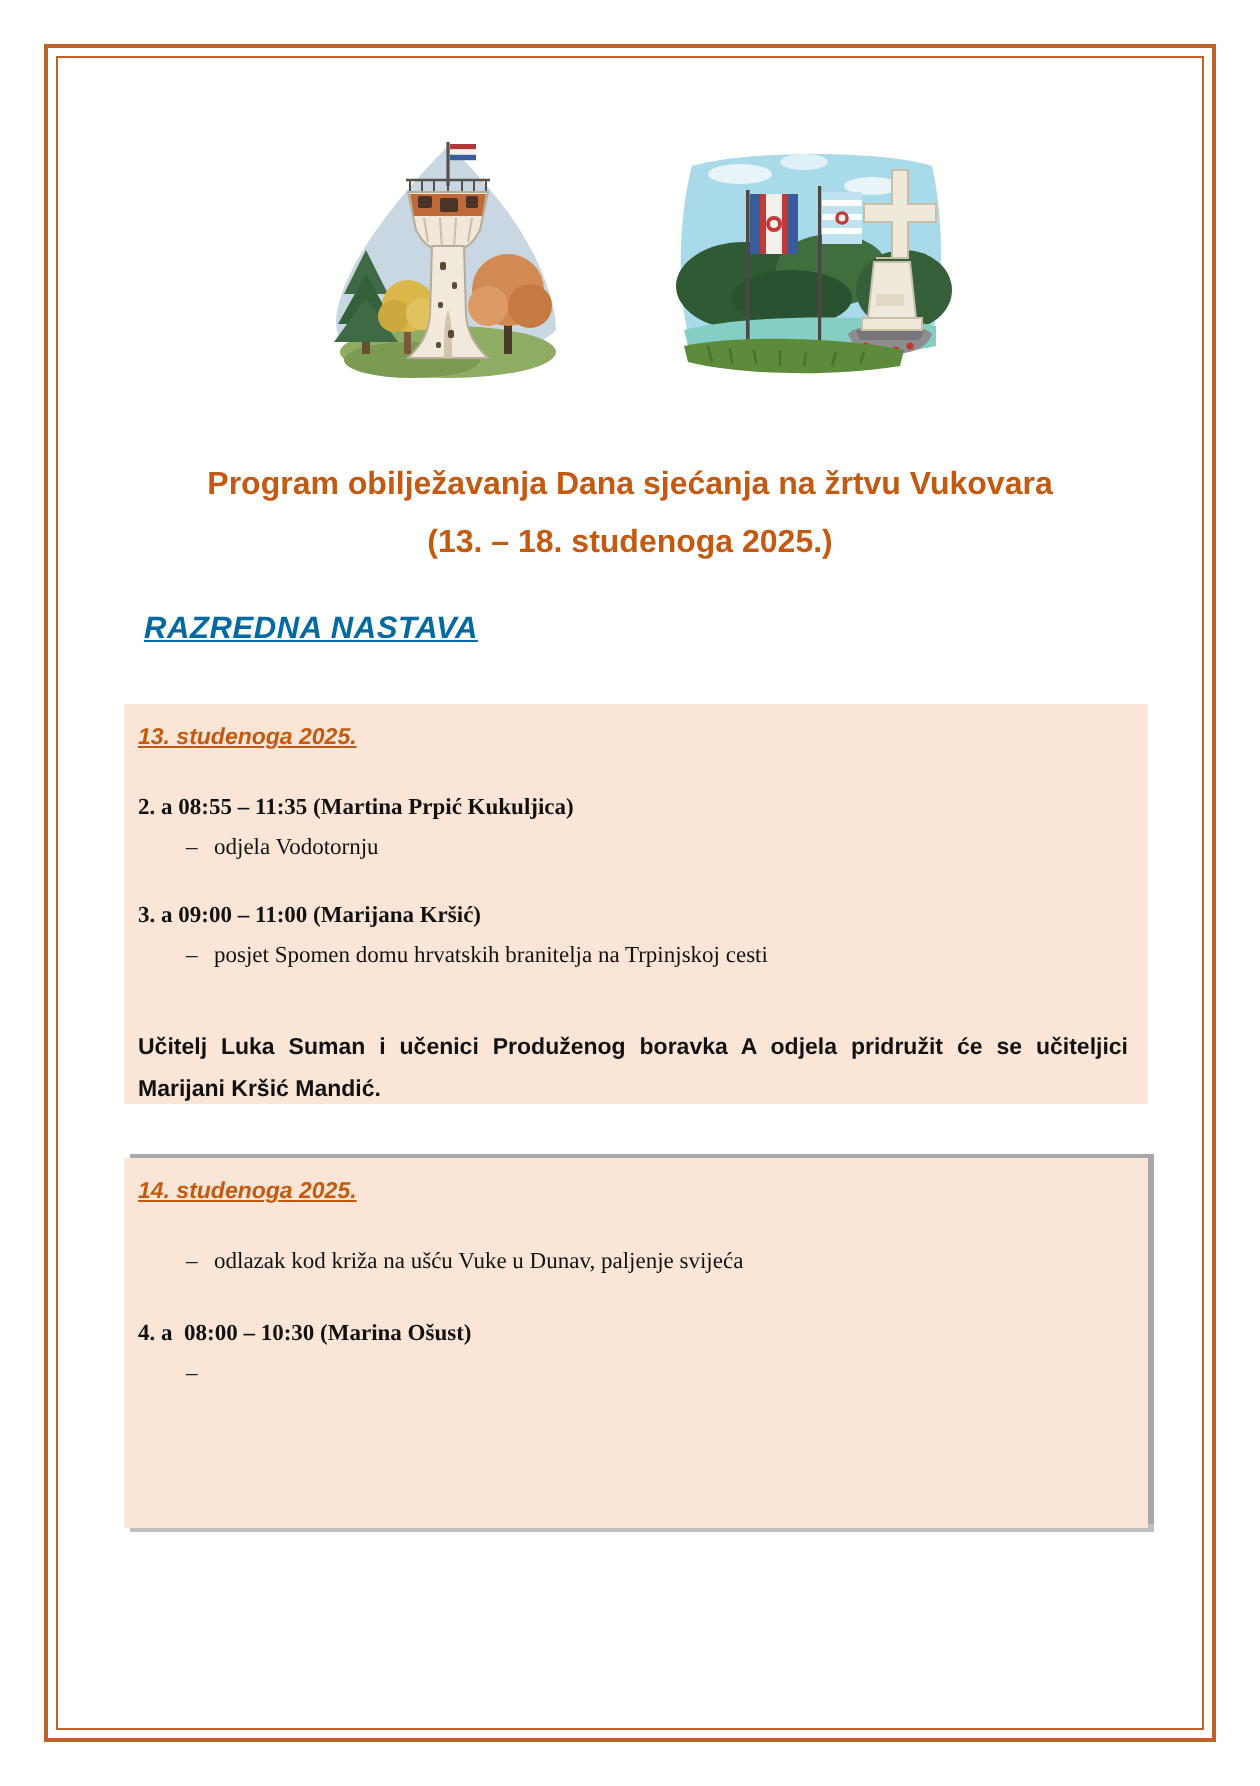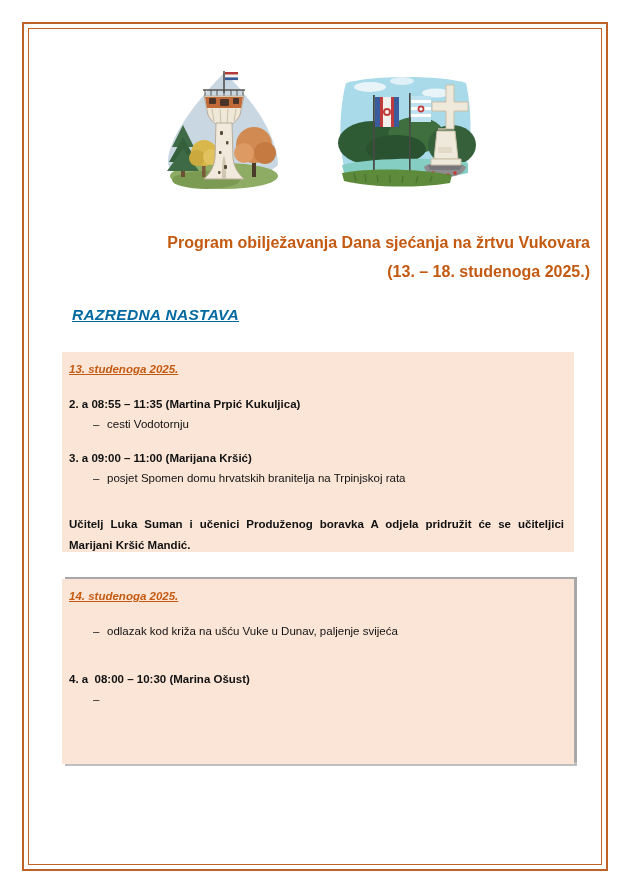--- a/index.html
+++ b/index.html
@@ -15,21 +15,21 @@
   .border-inner{
     position:absolute;left:28px;top:28px;right:28px;bottom:28px;
     border:1px solid #BE6227;pointer-events:none;
   }
   .illustrations{
     position:absolute;top:62px;left:0;width:630px;height:142px;
     display:flex;justify-content:center;align-items:center;gap:38px;
   }
   .title-block{
     position:absolute;top:228px;left:40px;width:550px;
-    text-align:right;color:#C45A11;font-weight:bold;
+    text-align:center;color:#C45A11;font-weight:bold;
     font-size:16px;line-height:29px;
   }
   .section-heading{
     position:absolute;top:306px;left:72px;
     color:#0369a1;font-weight:bold;font-style:italic;
     font-size:15.5px;text-decoration:underline;letter-spacing:.3px;
   }
   .schedule-box{
     position:absolute;left:62px;width:512px;
     background:#FBE5D6;box-sizing:border-box;
@@ -37,21 +37,21 @@
   }
   .box-1{top:352px;height:200px;}
   .box-2{
     top:579px;height:185px;
     box-shadow:3px -2px 0 #A8A8A8, 3px 2px 0 #BFBFBF;
   }
   .date-heading{
     color:#C45A11;font-weight:bold;font-style:italic;
     text-decoration:underline;font-size:11.5px;margin:0 0 21px 0;
   }
-  .entry{margin-bottom:17px;}
+  .entry{margin-bottom:17px;font-family:Liberation Serif, serif;}
   .entry-title{font-weight:bold;white-space:pre-wrap;line-height:17px;}
   .entry-item{display:flex;line-height:17px;margin-top:3px;}
   .dash{width:14px;text-align:left;margin-left:24px;flex:none;}
   .note{
     font-weight:bold;line-height:21px;margin-top:27px;
     text-align:justify;text-align-last:left;padding-right:2px;
   }
   svg{display:block;}
 </style>
 </head>
@@ -195,44 +195,44 @@
 
 <div class="section-heading">RAZREDNA NASTAVA</div>
 
 <div class="schedule-box box-1">
   <div class="date-heading">13. studenoga 2025.</div>
 
   <div class="entry">
     <div class="entry-title">2. a 08:55 – 11:35 (Martina Prpić Kukuljica)</div>
     <div class="entry-item">
       <span class="dash">–</span>
-      <span>cesti Vodotornju</span>
+      <span>odjela Vodotornju</span>
     </div>
   </div>
 
   <div class="entry">
     <div class="entry-title">3. a 09:00 – 11:00 (Marijana Kršić)</div>
     <div class="entry-item">
       <span class="dash">–</span>
-      <span>posjet Spomen domu hrvatskih branitelja na Trpinjskoj rata</span>
+      <span>posjet Spomen domu hrvatskih branitelja na Trpinjskoj cesti</span>
     </div>
   </div>
 
   <div class="note">Učitelj Luka Suman i učenici Produženog boravka A odjela pridružit će se učiteljici Marijani Kršić Mandić.</div>
 </div>
 
 <div class="schedule-box box-2">
   <div class="date-heading">14. studenoga 2025.</div>
 
   <div class="entry">
     <div class="entry-item">
       <span class="dash">–</span>
       <span>odlazak kod križa na ušću Vuke u Dunav, paljenje svijeća</span>
     </div>
   </div>
 
-  <div class="entry" style="margin-top:31px;">
+  <div class="entry" style="margin-top:19px;">
     <div class="entry-title">4. a  08:00 – 10:30 (Marina Ošust)</div>
     <div class="entry-item">
       <span class="dash">–</span>
     </div>
   </div>
 </div>
 
 </body></html>

